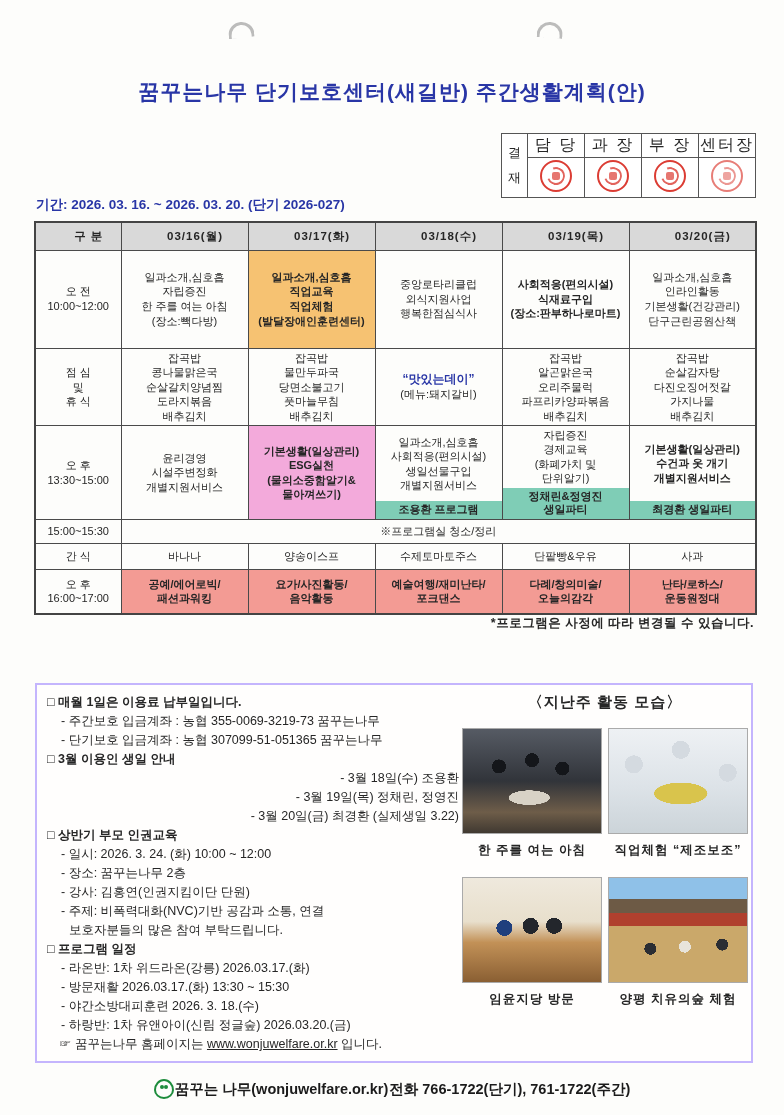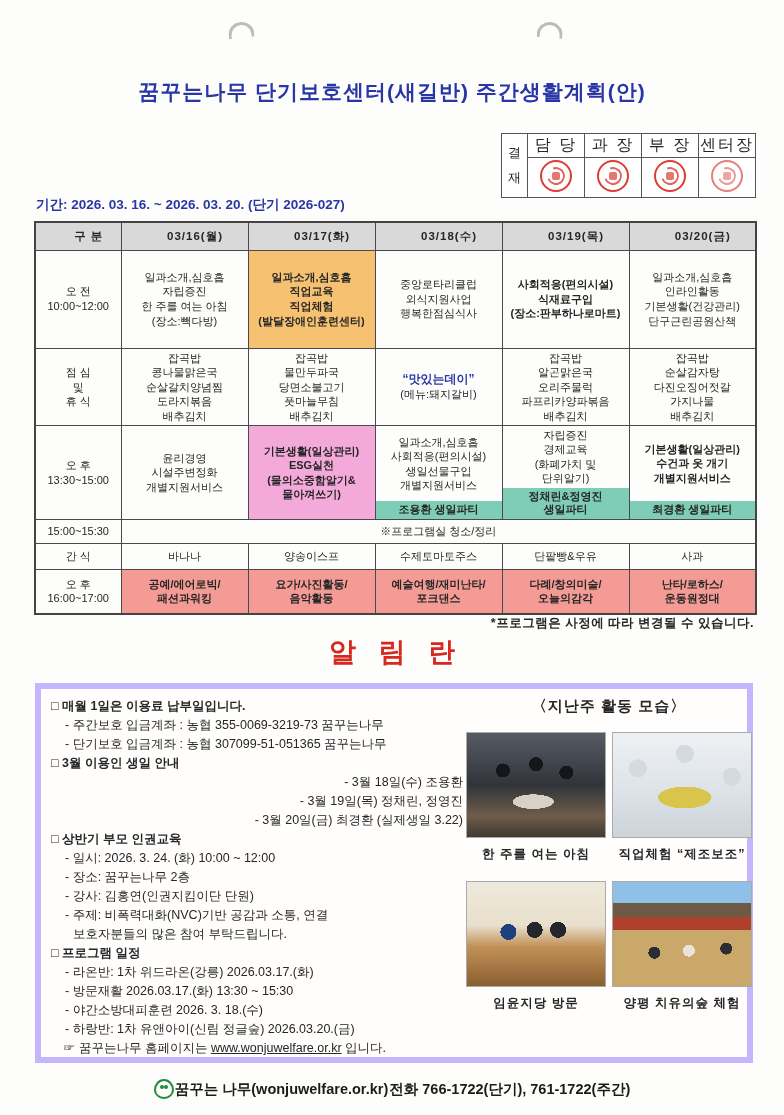--- a/index.html
+++ b/index.html
@@ -54,21 +54,21 @@
   .party { background:#7fcdb6; font-weight:bold; padding:2px 0; white-space:pre-line; line-height:1.25; }
   td.noPad { padding:0; }
   .bold-line { font-weight:bold; }
 
   .footnote { position:absolute; top:615px; right:30px; font-size:12.5px; font-weight:bold; letter-spacing:.5px; }
 
   .notice-title { position:absolute; top:634px; left:0; right:0; text-align:center;
                   font-size:27px; font-weight:bold; color:#d8281e; white-space:pre; }
 
   .notice-box { position:absolute; top:683px; left:35px; width:718px; height:380px;
-                border:6px solid #c4b5fd; background:#fffefd; }
+                border:2px solid #c4b5fd; background:#fffefd; }
   .notice-left { position:absolute; left:10px; top:8px; width:412px; font-size:12.5px; line-height:1.52; }
   .nl-head { font-weight:bold; }
   .nl-sub { padding-left:14px; }
   .nl-sub2 { padding-left:24px;text-align:right; }
   .nl-cont { padding-left:22px; }
   .nl-home { padding-left:12px; }
   .url { text-decoration:underline; }
 
   .photos { position:absolute; left:424px; top:8px; width:288px; text-align:center; }
   .photos-title { font-weight:bold; font-size:15px; margin-bottom:16px; letter-spacing:1px; }
@@ -213,21 +213,21 @@
       <td class="ml bg-pink">기본생활(일상관리)
 ESG실천
 (물의소중함알기&amp;
 물아껴쓰기)</td>
       <td class="noPad">
         <div class="cellwrap">
           <div class="main ml">일과소개,심호흡
 사회적응(편의시설)
 생일선물구입
 개별지원서비스</div>
-          <div class="party">조용환 생일파티</div>
+          <div class="party">조용환 프로그램</div>
         </div>
       </td>
       <td class="noPad">
         <div class="cellwrap">
           <div class="main ml">자립증진
 경제교육
 (화폐가치 및
 단위알기)</div>
           <div class="party">정채린&amp;정영진
 생일파티</div>
@@ -266,21 +266,20 @@
       <td class="ml bg-salmon">다례/창의미술/
 오늘의감각</td>
       <td class="ml bg-salmon">난타/로하스/
 운동원정대</td>
     </tr>
   </tbody>
     </table>
 
   <div class="footnote">*프로그램은 사정에 따라 변경될 수 있습니다.</div>
 
-  <div class="notice-title">알   림   란</div>
 
   <div class="notice-box">
     <div class="notice-left">
       <div class="nl-head">□ 매월 1일은 이용료 납부일입니다.</div>
       <div class="nl-sub">- 주간보호 입금계좌 : 농협 355-0069-3219-73 꿈꾸는나무</div>
       <div class="nl-sub">- 단기보호 입금계좌 : 농협 307099-51-051365 꿈꾸는나무</div>
       <div class="nl-head">□ 3월 이용인 생일 안내</div>
       <div class="nl-sub2">- 3월 18일(수) 조용환</div>
       <div class="nl-sub2">- 3월 19일(목) 정채린, 정영진</div>
       <div class="nl-sub2">- 3월 20일(금) 최경환 (실제생일 3.22)</div>

